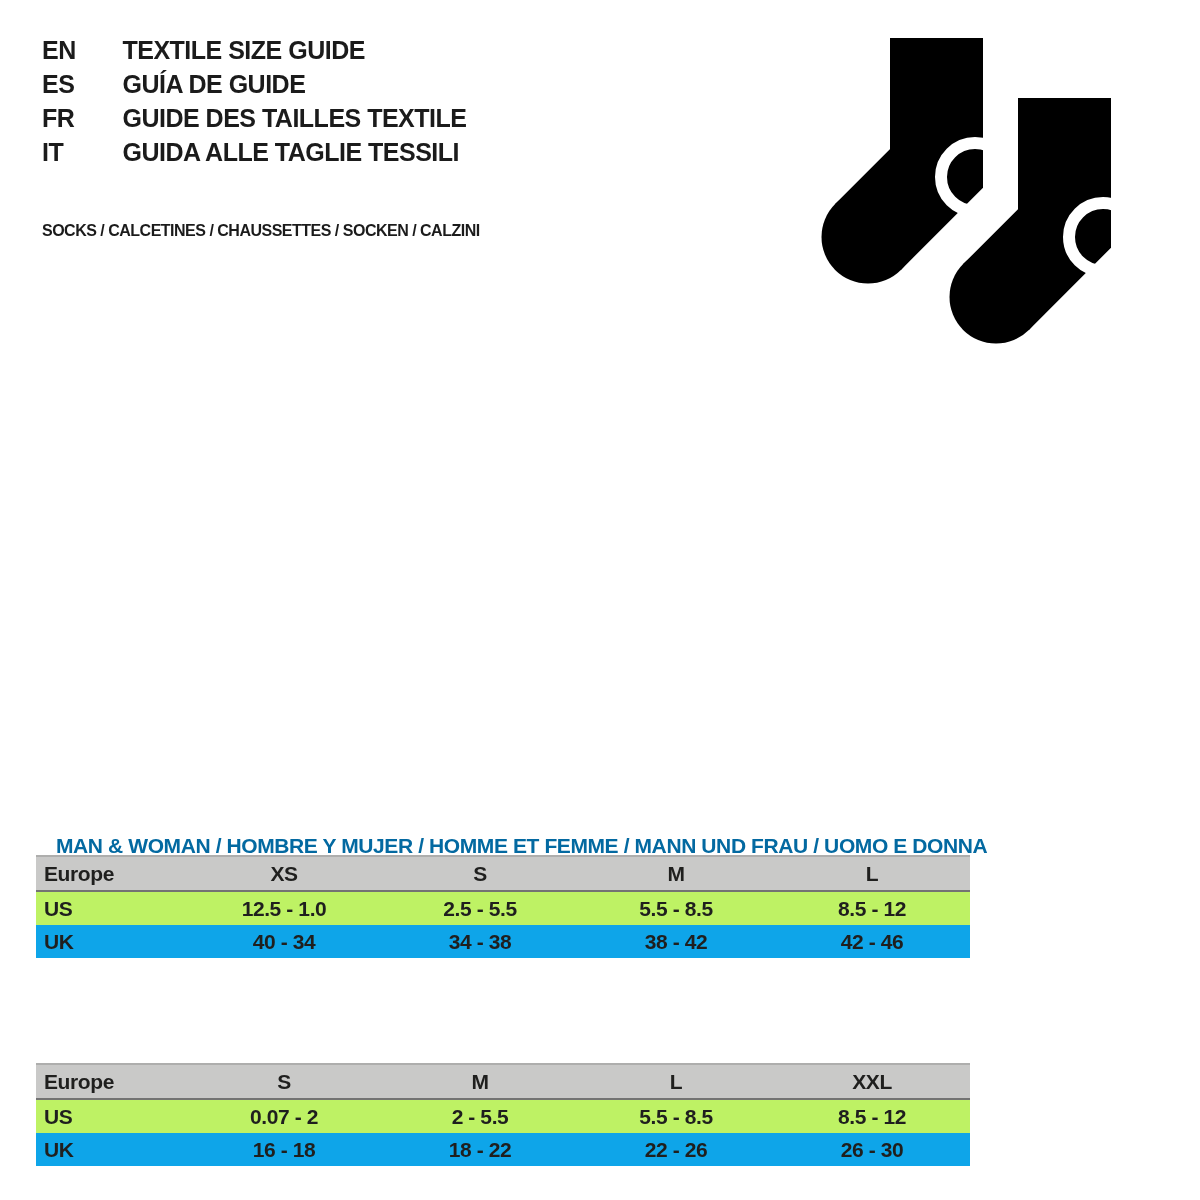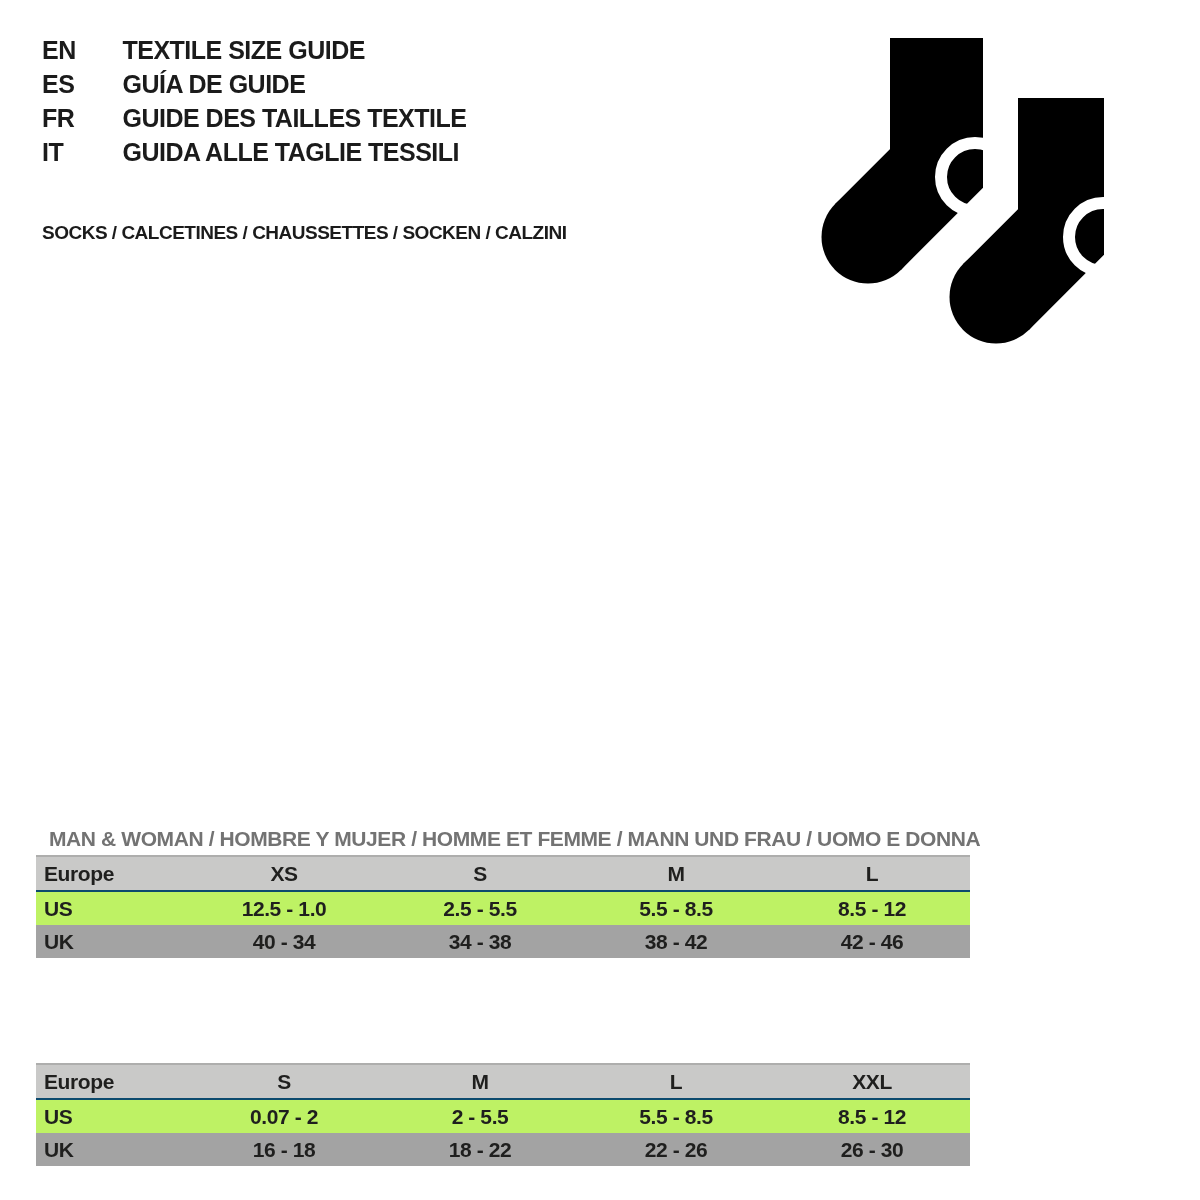--- a/index.html
+++ b/index.html
@@ -3,68 +3,69 @@
 <meta charset="utf-8">
 <style>
   html,body{margin:0;padding:0;background:#ffffff;}
   .page{
     position:relative;
     width:1104px;height:1200px;
     background:#ffffff;
     font-family:"Liberation Sans","DejaVu Sans",sans-serif;
     color:#1b1b1b;
     overflow:hidden;
+    padding-left:31px;
   }
   
   .langs{position:absolute;left:42px;top:33px;}
   .lang-row{height:34px;line-height:34px;white-space:nowrap;}
   .lang-code{
     display:inline-block;width:76px;
     font-size:25px;font-weight:700;letter-spacing:-0.5px;
   }
   .lang-title{
     display:inline-block;
     font-size:25px;font-weight:700;letter-spacing:-0.5px;
   }
   
   .product-line{
     position:absolute;left:42px;top:222px;
-    font-size:19px;font-weight:700;letter-spacing:-0.5px;
+    font-size:16px;font-weight:700;letter-spacing:-0.5px;
     white-space:nowrap;
   }
   
   .socks{position:absolute;left:810px;top:30px;width:310px;height:330px;}
   
   .section-heading{
-    position:absolute;left:40px;margin:9px;
+    position:absolute;left:40px;margin:16px;
     font-size:21px;font-weight:700;letter-spacing:-0.4px;
-    white-space:nowrap;color:#737373;
+    white-space:nowrap;color:#0369a1;
   }
   .heading-1{top:818px;}
   .heading-2{top:1028px;}
   .size-table{
     position:absolute;left:36px;width:934px;
     border-collapse:collapse;table-layout:fixed;
   }
   .table-1{top:855px;}
   .table-2{top:1063px;}
   .size-table col.c0{width:150px;}
   .size-table th,.size-table td{
     height:33px;padding:0;
     font-size:21px;font-weight:700;letter-spacing:-0.4px;
     text-align:center;vertical-align:middle;color:#1f1f1e;
   }
   .size-table .left{text-align:left;padding-left:8px;}
   .size-table thead tr{
     background:#c9c9c8;
     border-top:2px solid #aeaead;
-    border-bottom:2px solid #0c4a6e;
+    border-bottom:2px solid #737373;
   }
   .size-table tbody tr.row-even{background:#bef264;}
-  .size-table tbody tr.row-odd{background:#a3a3a3;}
+  .size-table tbody tr.row-odd{background:#0ea5e9;}
 </style>
 </head>
 <body>
 
 <div class="page">
 
   <div class="langs">
     <div class="lang-row">
       <span class="lang-code">EN</span>
       <span class="lang-title">TEXTILE SIZE GUIDE</span>

